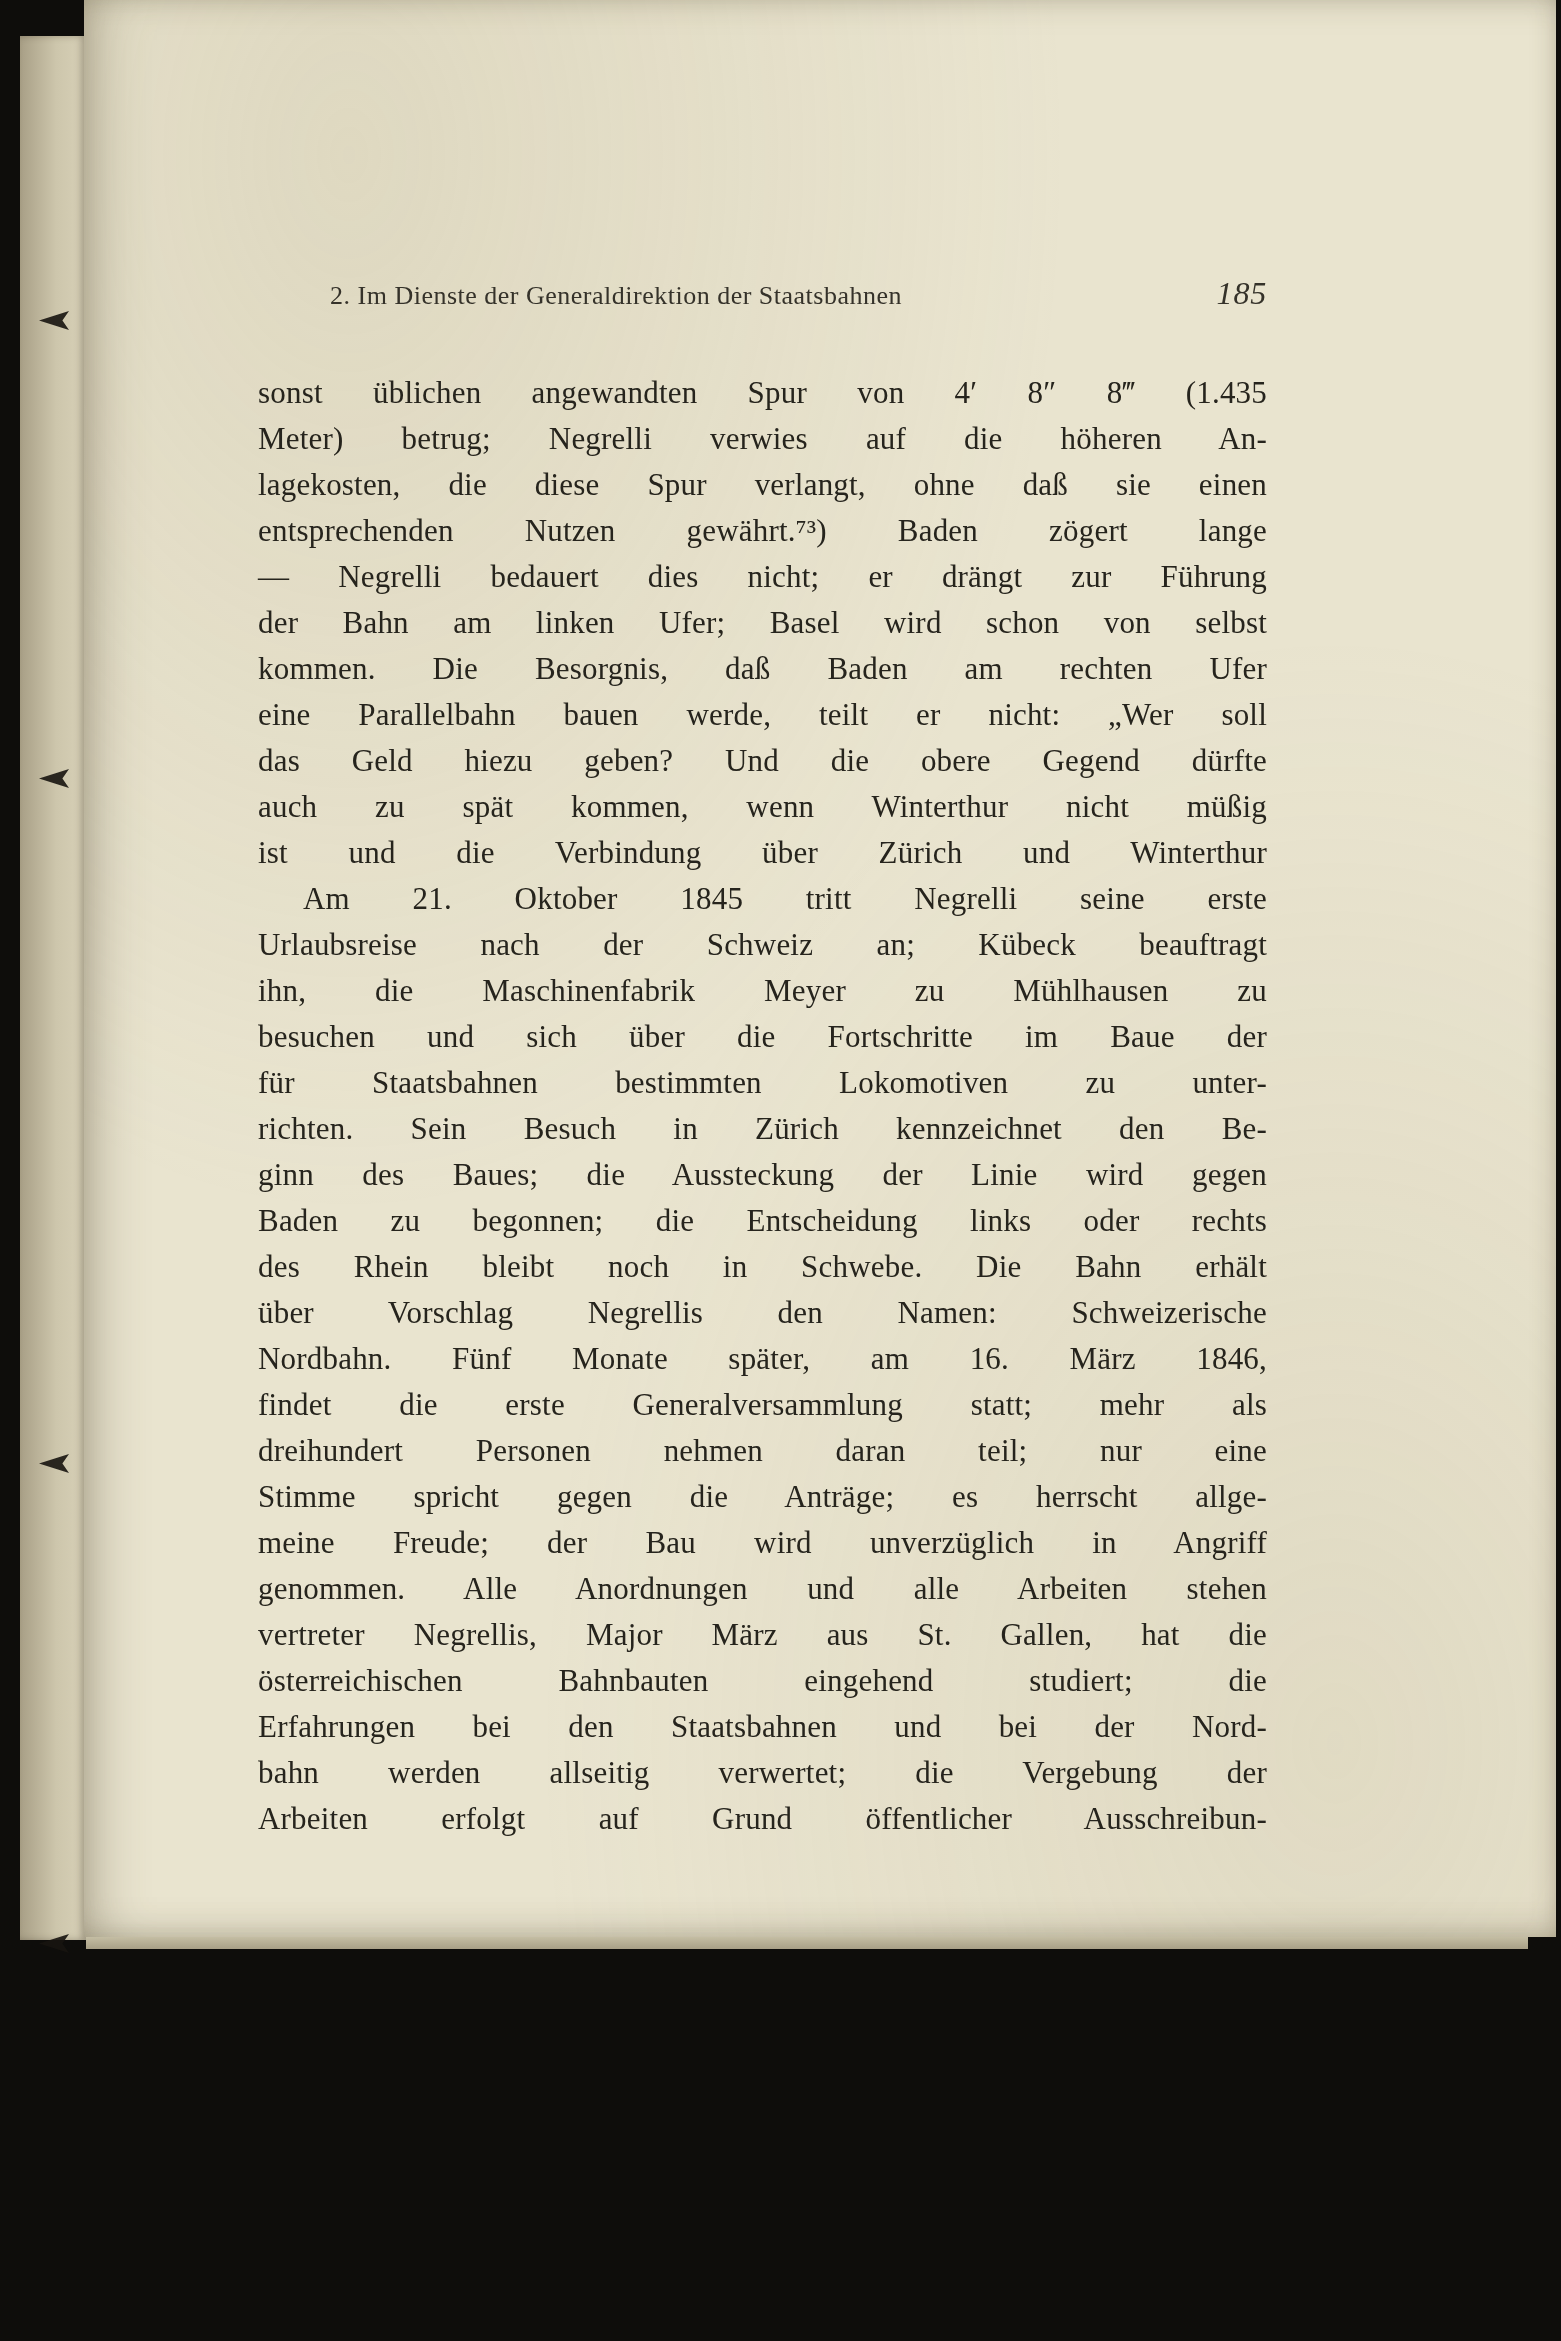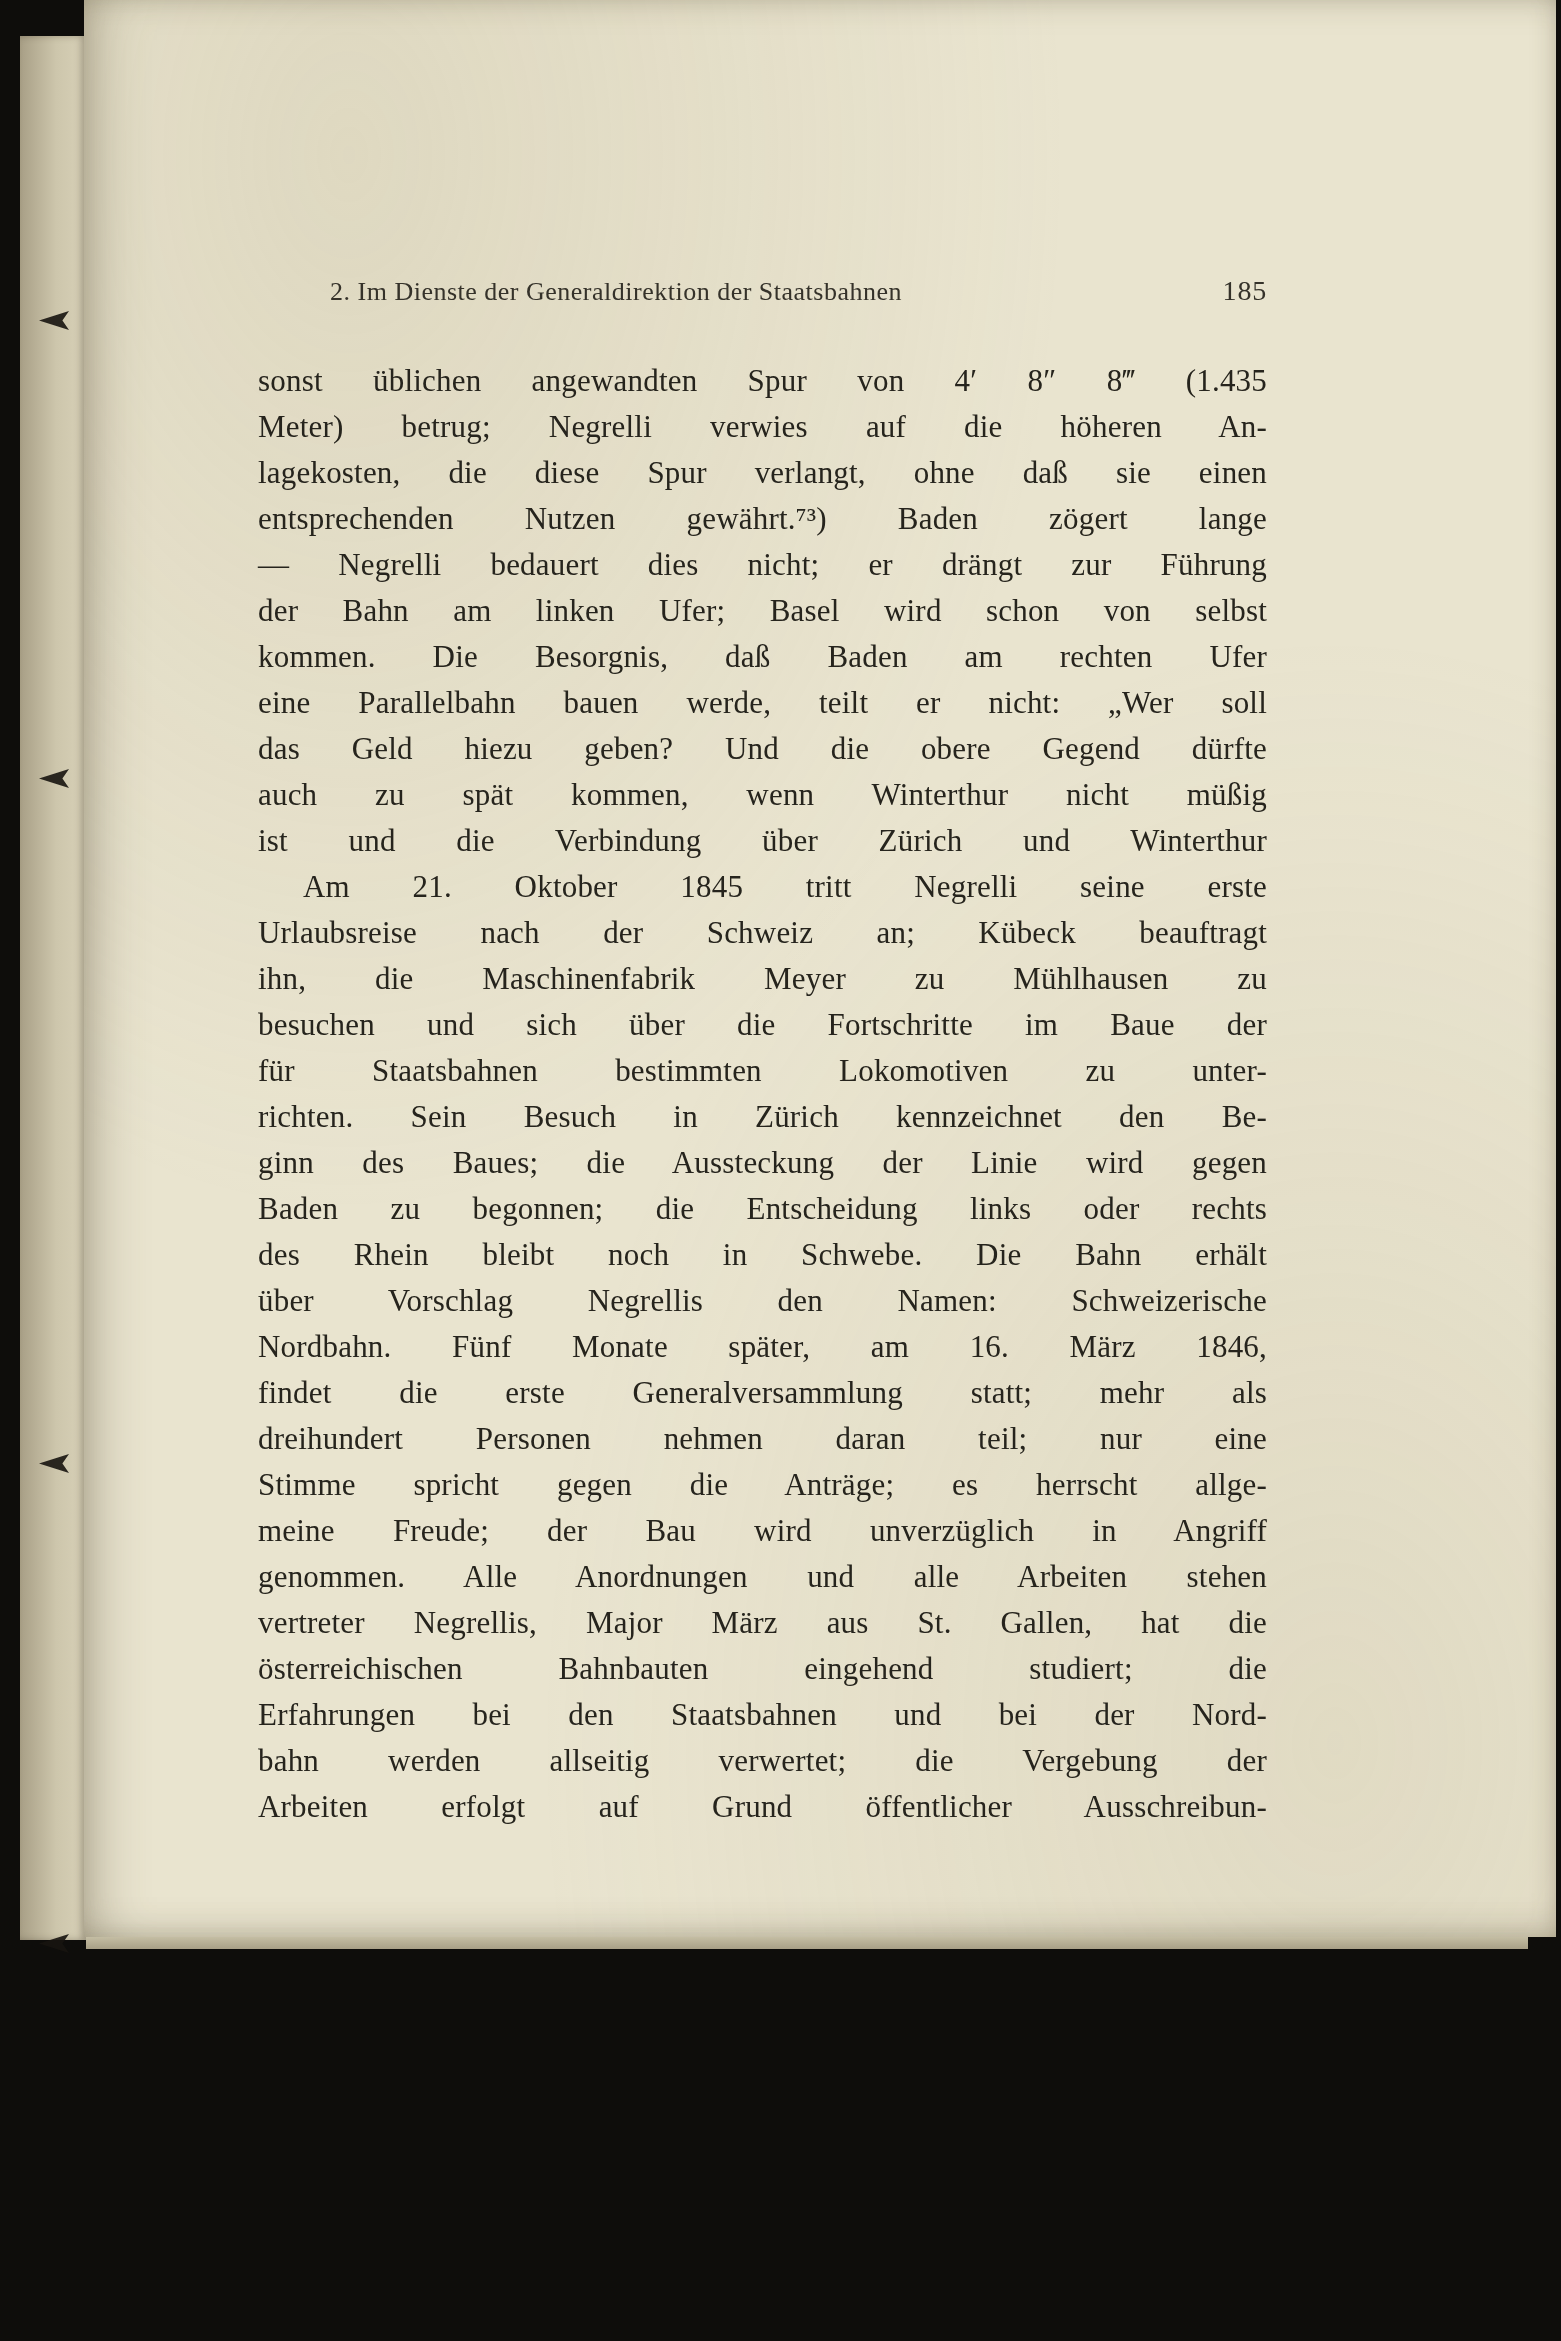--- a/index.html
+++ b/index.html
@@ -59,25 +59,25 @@
     top: 275px;
     width: 1009px;
     display: flex;
     justify-content: space-between;
     align-items: baseline;
     color: #35322a;
     font-size: 26px;
     letter-spacing: 0.5px;
   }
   .header .title { margin-left: 72px; }
-  .header .pagenum { font-size: 28px; letter-spacing: 0.8px; }
+  .header .pagenum { font-size: 32px; letter-spacing: 0.8px; font-style: italic; }
   .body-text {
     position: absolute;
     left: 258px;
-    top: 358px;
+    top: 370px;
     width: 1009px;
     color: #26241d;
     font-size: 31px;
     line-height: 46px;
     letter-spacing: 0.2px;
     word-spacing: 1.6px;
   }
   .line {
     text-align: justify;
     text-align-last: justify;

